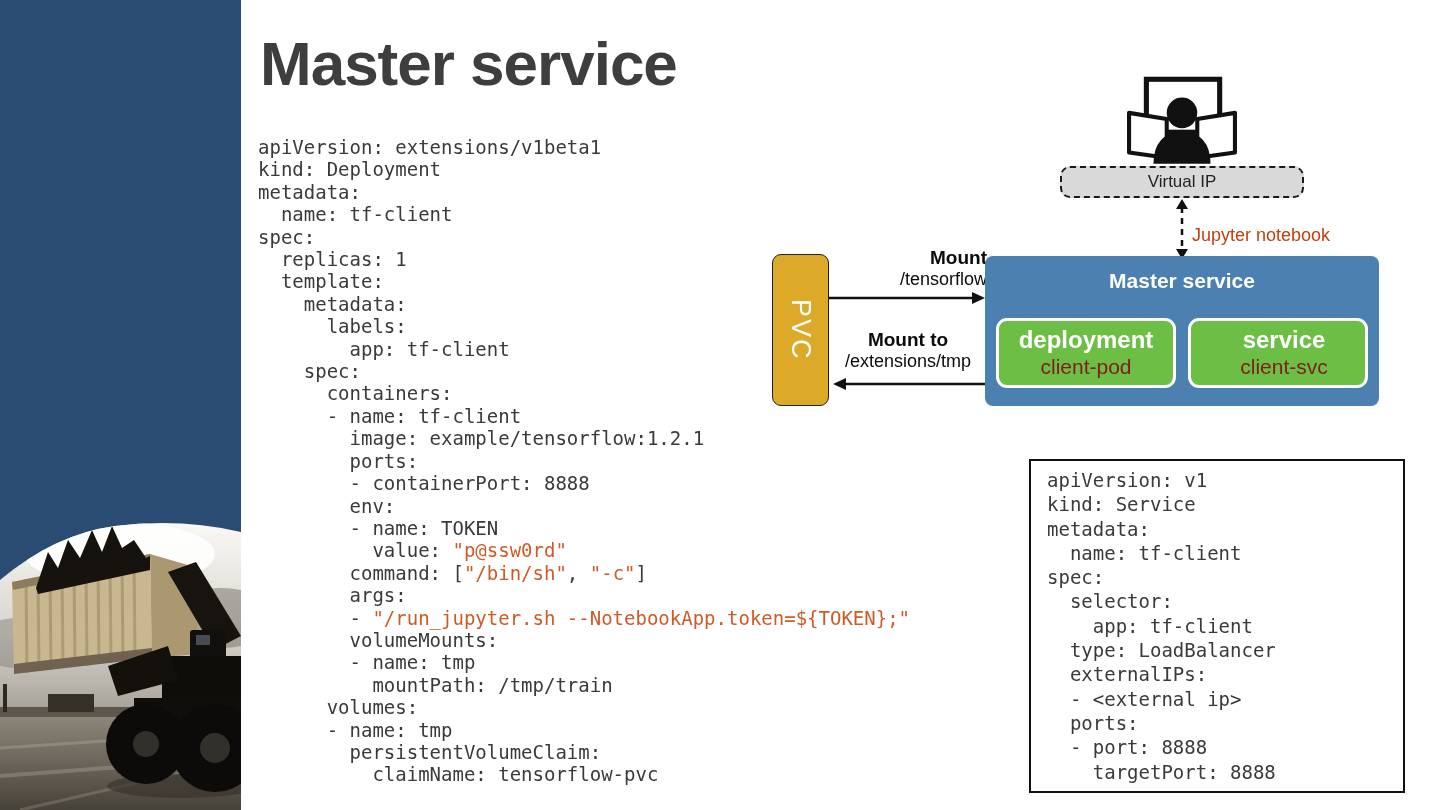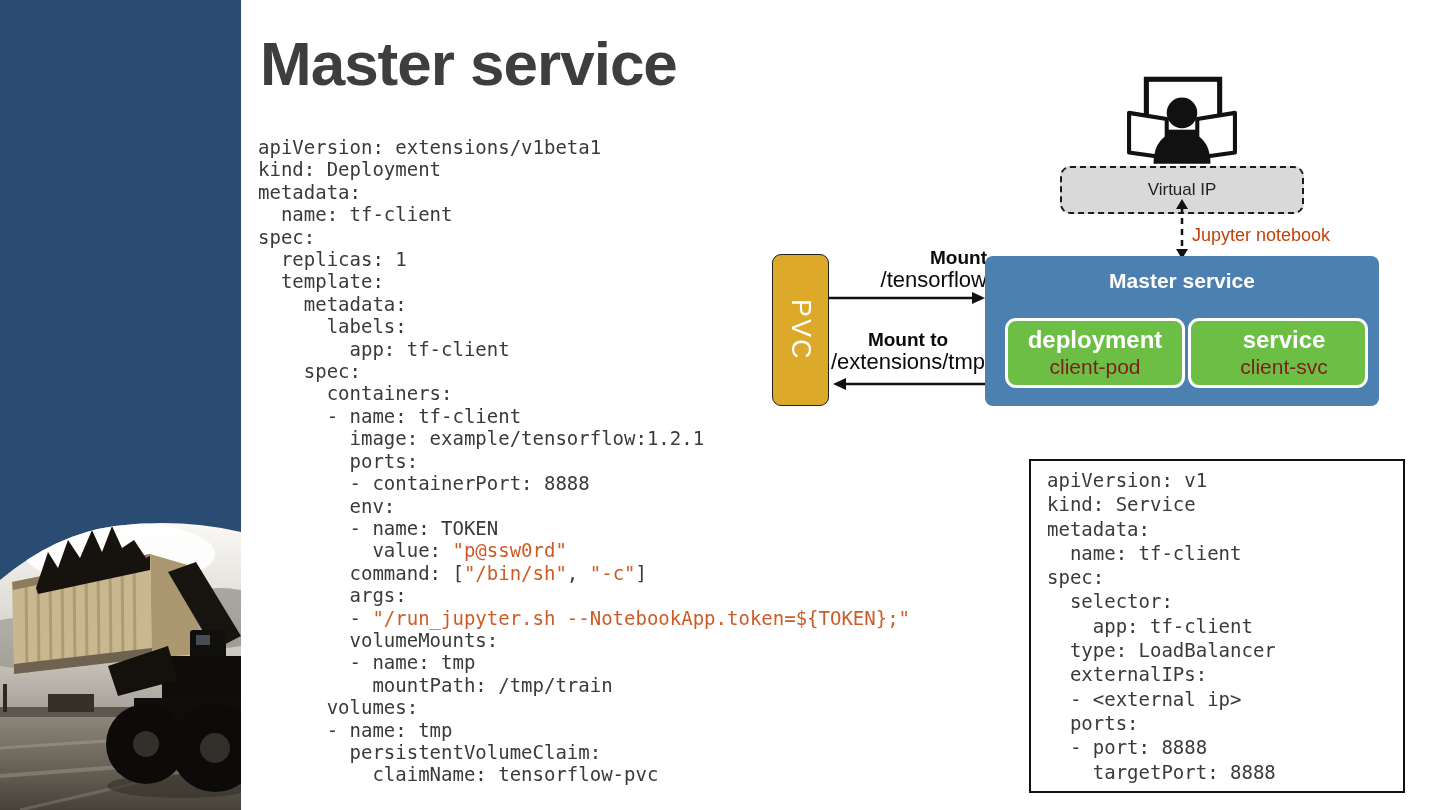--- a/index.html
+++ b/index.html
@@ -19,41 +19,41 @@
   
   .code{position:absolute;margin:0;font-family:"DejaVu Sans Mono",monospace;
         color:var(--code_gray);white-space:pre;}
   .code-left{left:258px;top:136px;font-size:19px;line-height:22.4px;}
   .tok-str{color:var(--string_orange);}
   .svc-code-box{position:absolute;left:993px;top:459px;width:372px;height:330px;
         border:2px solid #111;background:#fff;margin-left:36px;}
   .code-right{left:16px;top:7px;position:absolute;font-size:19px;line-height:24.3px;}
   
   .person-icon{position:absolute;left:1126px;top:76px;width:112px;height:88px;}
-  .virtual-ip{position:absolute;left:1060px;top:166px;width:244px;height:48px;
+  .virtual-ip{position:absolute;left:1060px;top:166px;width:244px;height:32px;
         background:var(--virtual_ip_gray);border:2px dashed #1a1a1a;border-radius:10px;
         display:flex;align-items:center;justify-content:center;box-sizing:border-box;
         font-size:17px;color:#222;}
   .v-arrow{position:absolute;left:1172px;top:198px;}
   .jupyter-label{position:absolute;left:1192px;top:225px;font-size:18px;color:#c2410c;}
   .pvc-box{position:absolute;left:772px;top:254px;width:57px;height:152px;
         background:var(--pvc_gold);border:1px solid #222;border-radius:9px;box-sizing:border-box;
         display:flex;align-items:center;justify-content:center;}
   .pvc-text{writing-mode:vertical-rl;color:#fff;font-size:27px;letter-spacing:2px;}
   .h-arrow{position:absolute;}
   .arrow-label{position:absolute;left:829px;width:158px;text-align:center;color:#0b0b0b;}
   .arrow-label .lbl{font-size:19px;font-weight:bold;line-height:22px;}
-  .arrow-label .pth{font-size:22px;line-height:21px;}
+  .arrow-label .pth{font-size:18px;line-height:21px;}
   .master-box{position:absolute;left:985px;top:256px;width:394px;height:150px;
         background:var(--master_blue);border-radius:8px;}
   .master-title{text-align:center;padding-top:13px;font-size:21px;font-weight:bold;color:#fff;}
   .green-box{position:absolute;top:62px;width:180px;height:70px;background:var(--k8s_green);
         border:3px solid #fff;border-radius:11px;box-sizing:border-box;
         display:flex;flex-direction:column;align-items:center;justify-content:center;}
-  .gbox-deploy{left:11px;margin-left:9px;} .gbox-svc{left:203px;padding-left:12px;}
+  .gbox-deploy{left:11px;} .gbox-svc{left:203px;padding-left:12px;}
   .gb-title{font-size:24px;font-weight:bold;color:#fff;line-height:28px;}
   .gb-sub{font-size:21px;color:#7f1d1d;line-height:26px;}
 </style>
 </head>
 <body>
 
 <div class="slide">
 
   <aside class="sidebar">
     <div class="photo">

